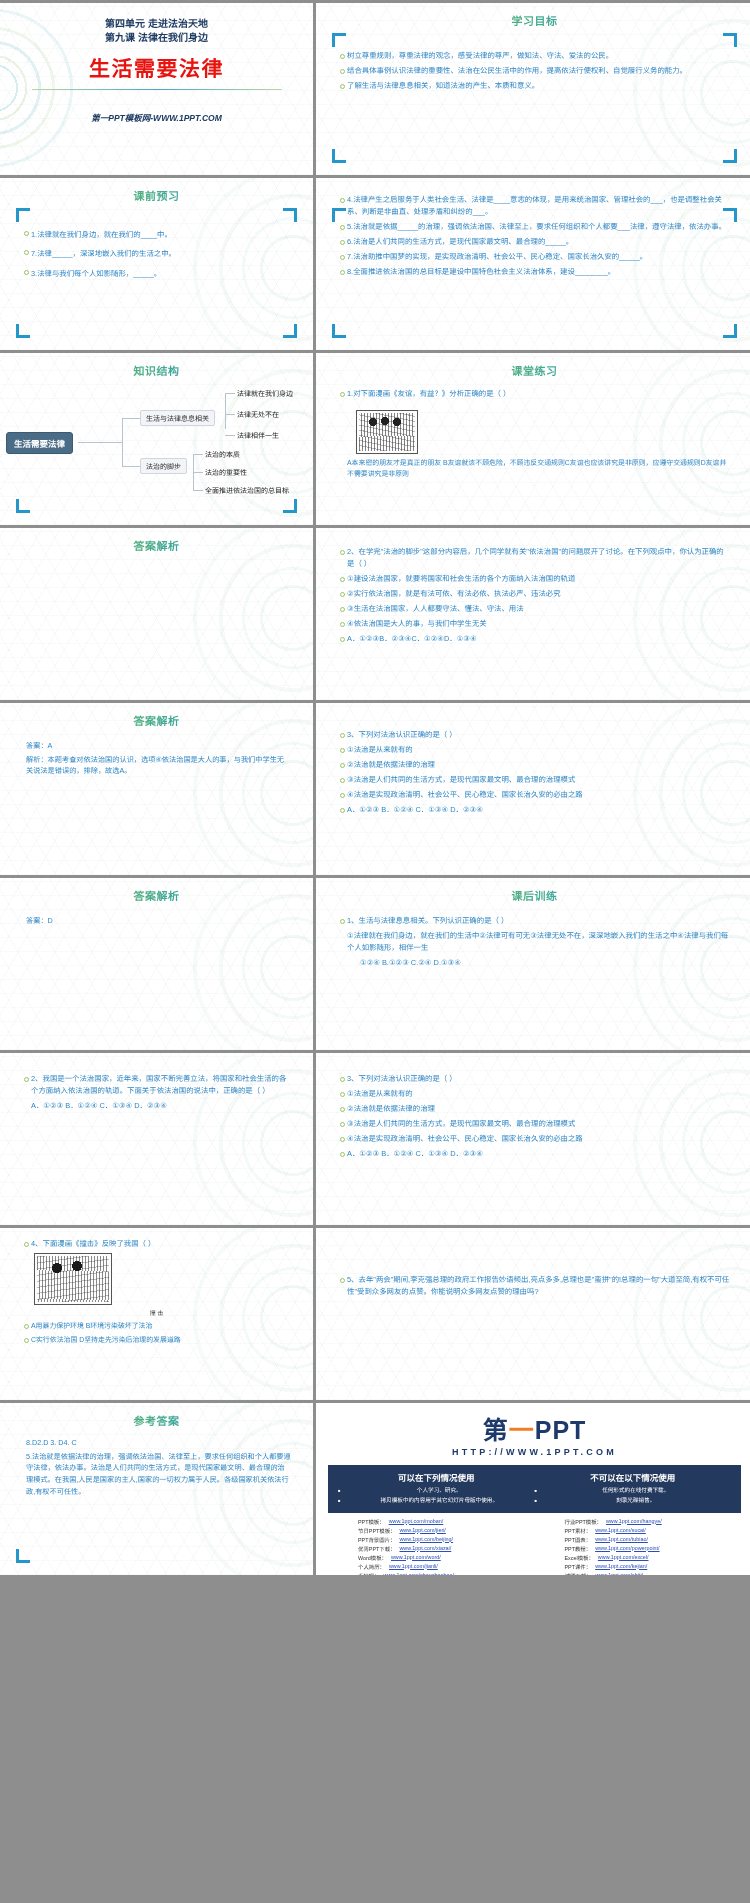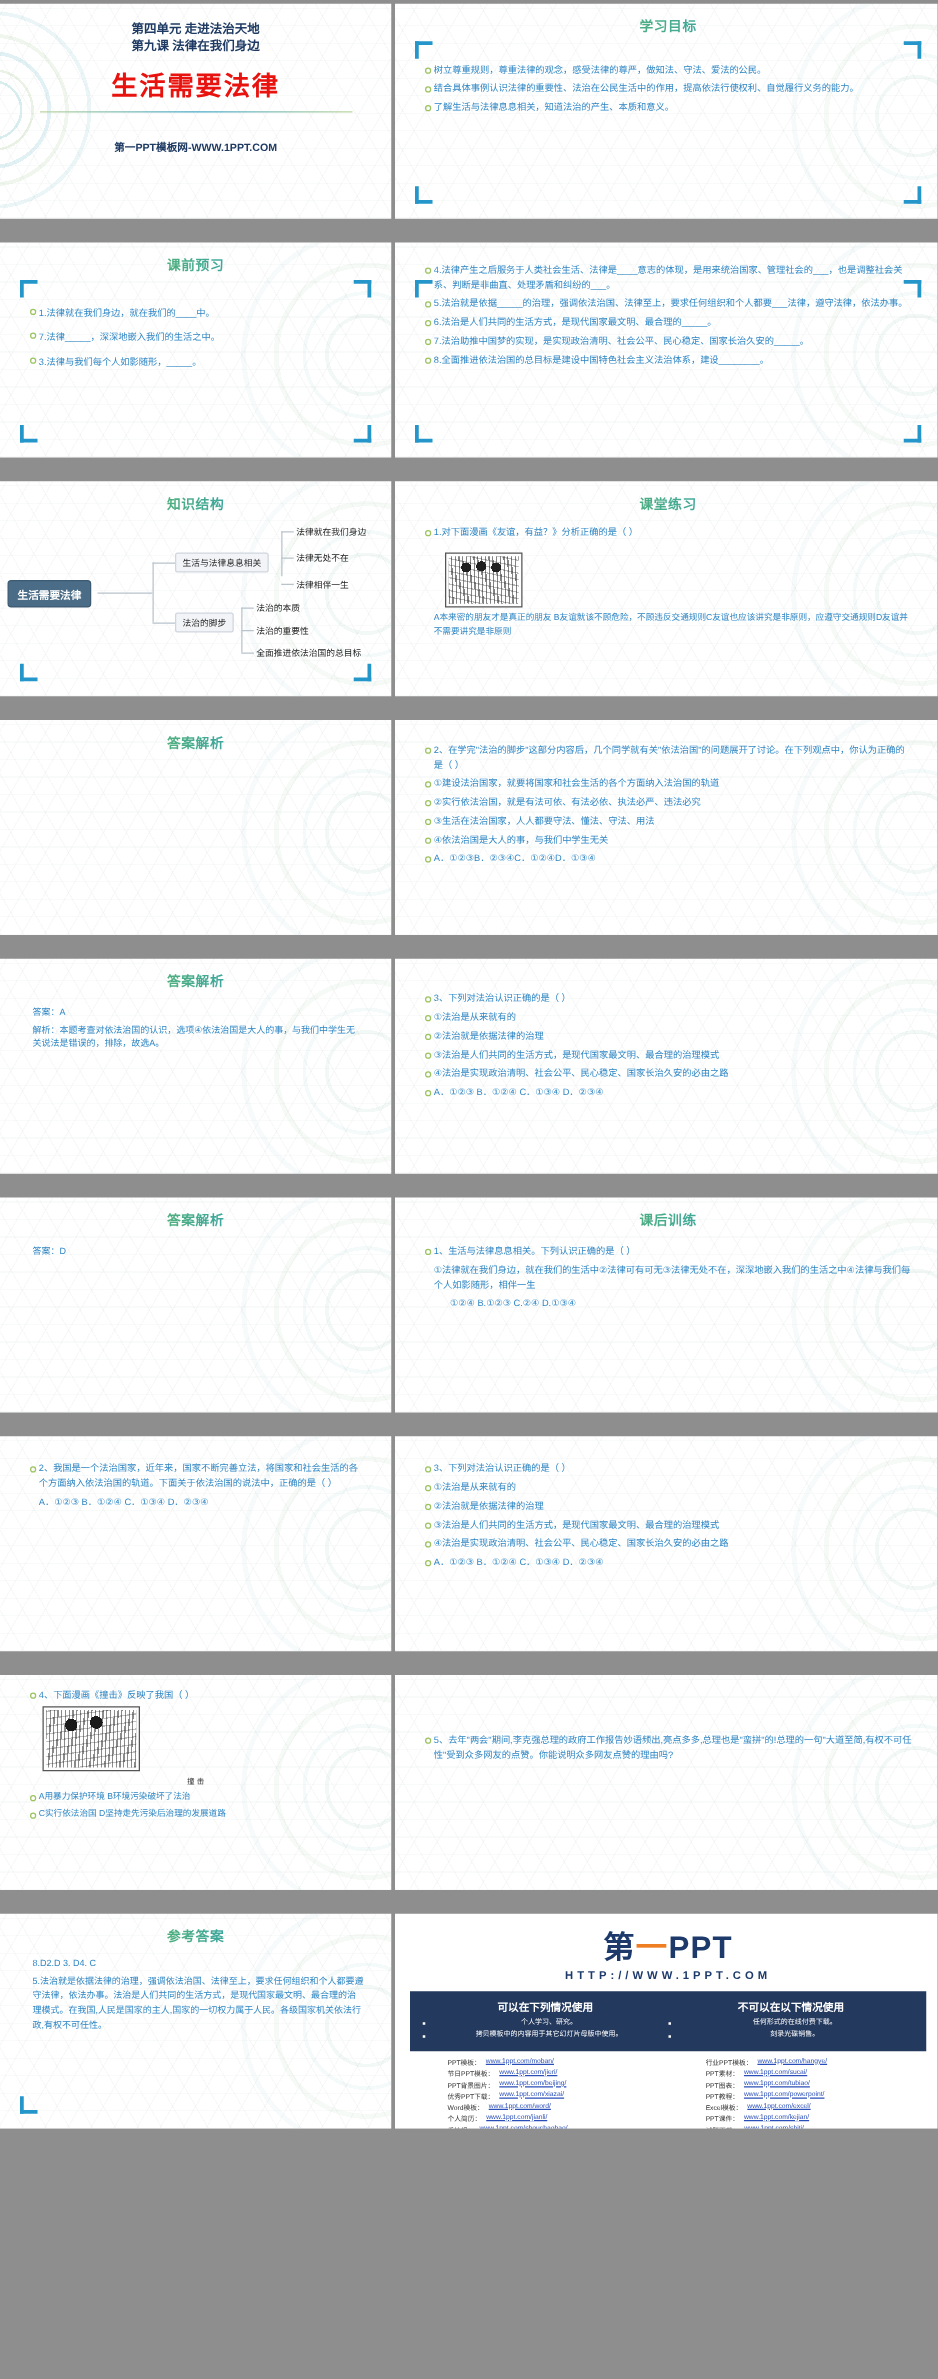--- a/index.html
+++ b/index.html
@@ -5,21 +5,21 @@
   * { box-sizing: border-box; margin:0; padding:0; }
   html,body {
     width:750px;
     background:#8e8e8e;
     font-family:"Liberation Sans","DejaVu Sans",sans-serif;
   }
   .deck {
     width:750px;
     display:grid;
     grid-template-columns:313px 437px;
-    gap:19px 3px;
+    gap:3px 3px;
     background:#8e8e8e;
     padding:3px 0 0 0;
   }
   .slide {
     position:relative;
     background:#ffffff;
     overflow:hidden;
   }
   .slide.left  { width:313px; height:172px; }
   .slide.right { width:437px; height:172px; }
@@ -104,21 +104,21 @@
     padding-top:8px;
   }
   .cover-rule {
     position:relative; z-index:3;
     margin:7px auto 0; width:250px; height:1px;
     background:linear-gradient(90deg,#bfd6a0,#4aa8c9,#bfd6a0);
   }
   .cover-foot {
     position:relative; z-index:3;
     text-align:center; font-size:8.5px; font-weight:bold;
-    color:#1f3b63; padding-top:21px;
+    color:#1f3b63; padding-top:21px;font-style:italic;
   }
 
   
   .mindmap { position:relative; z-index:3; height:118px; margin-top:2px; }
   .node {
     position:absolute;
     background:#f2f4f7;
     border:1px solid #cfd6de;
     border-radius:2px;
     font-size:7px;

